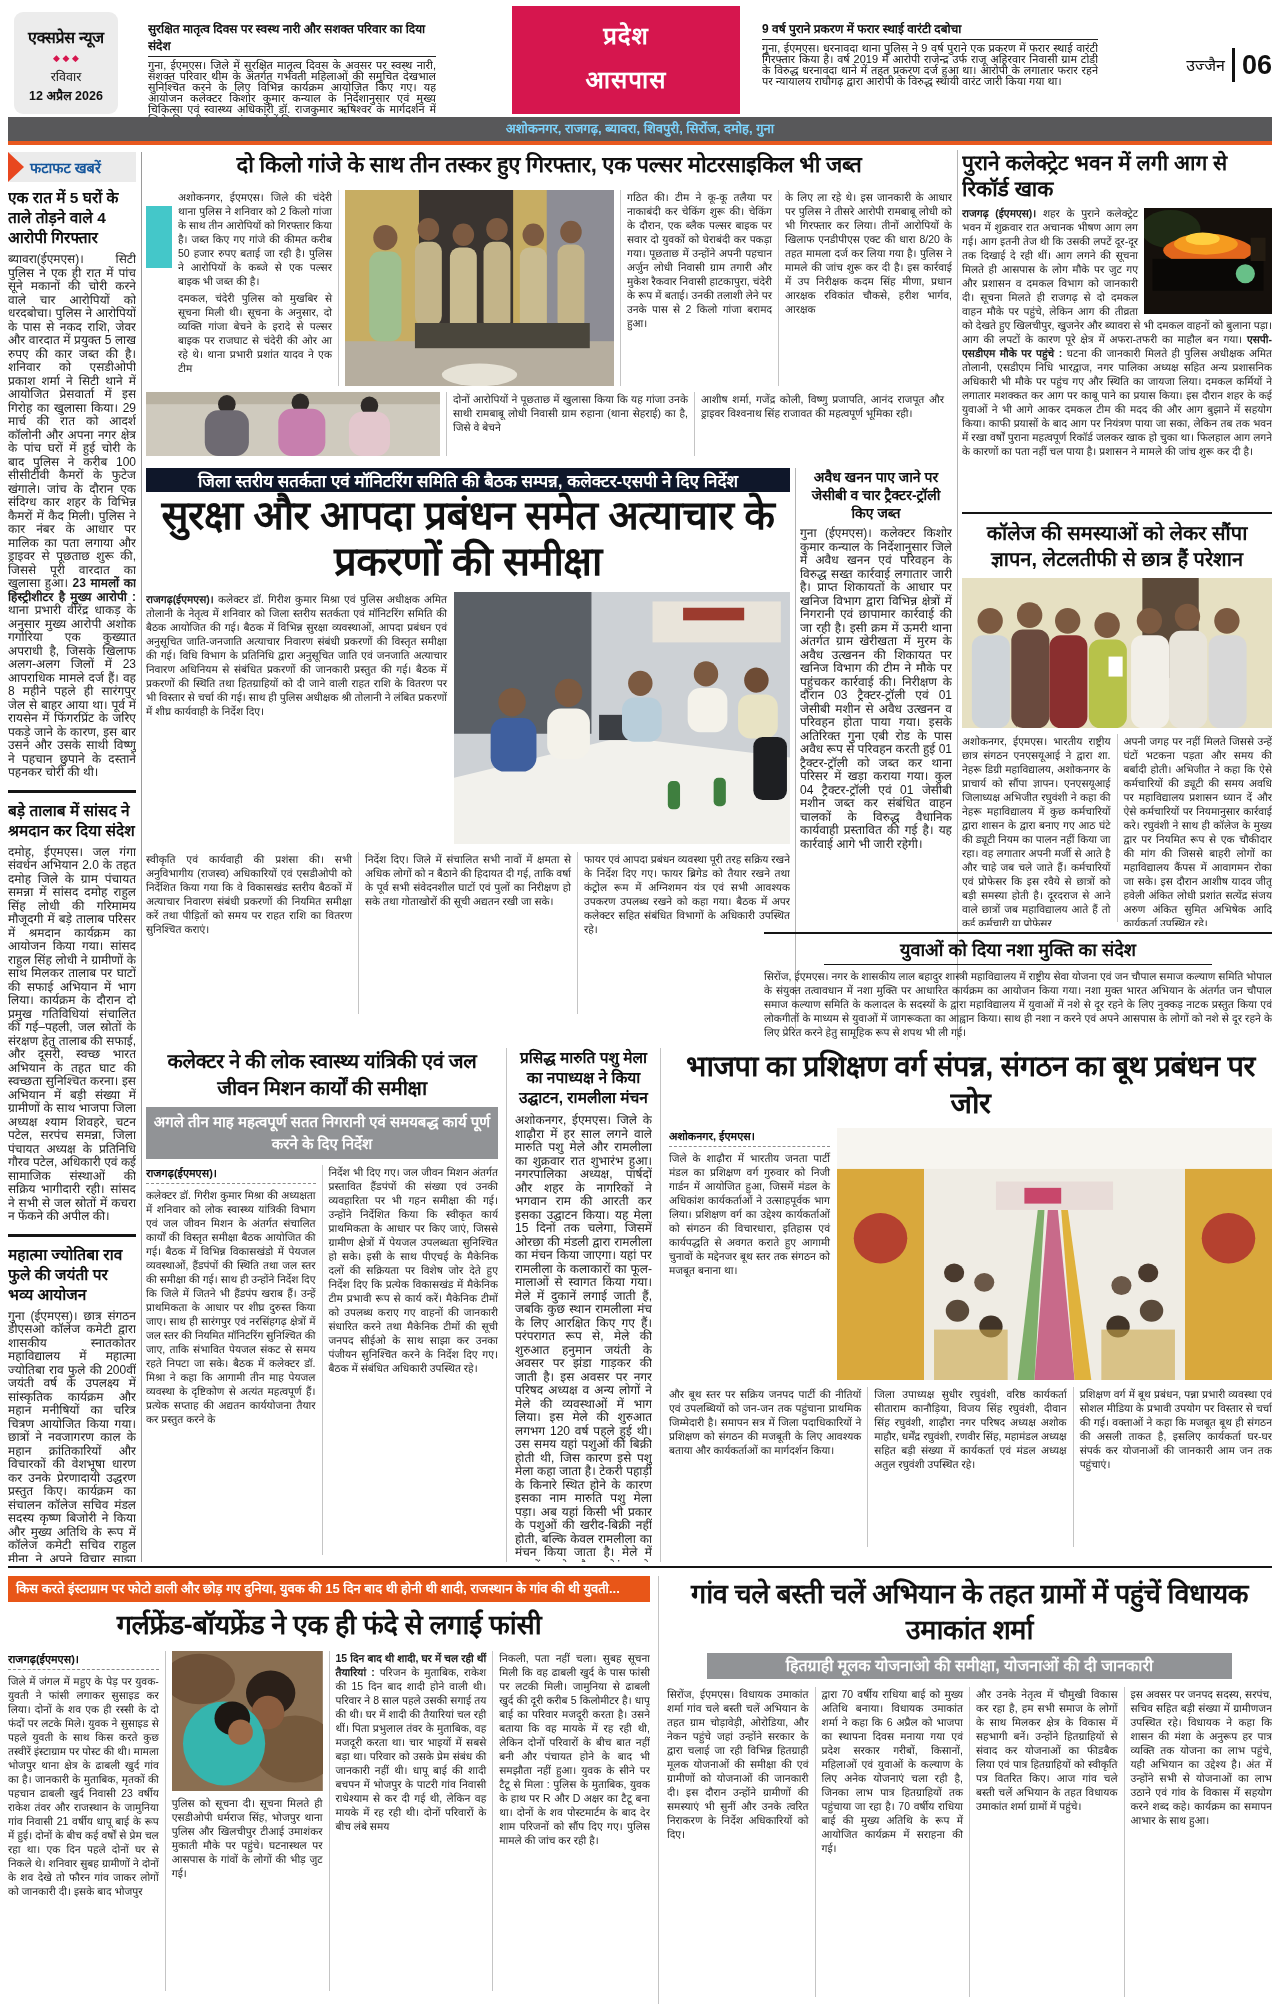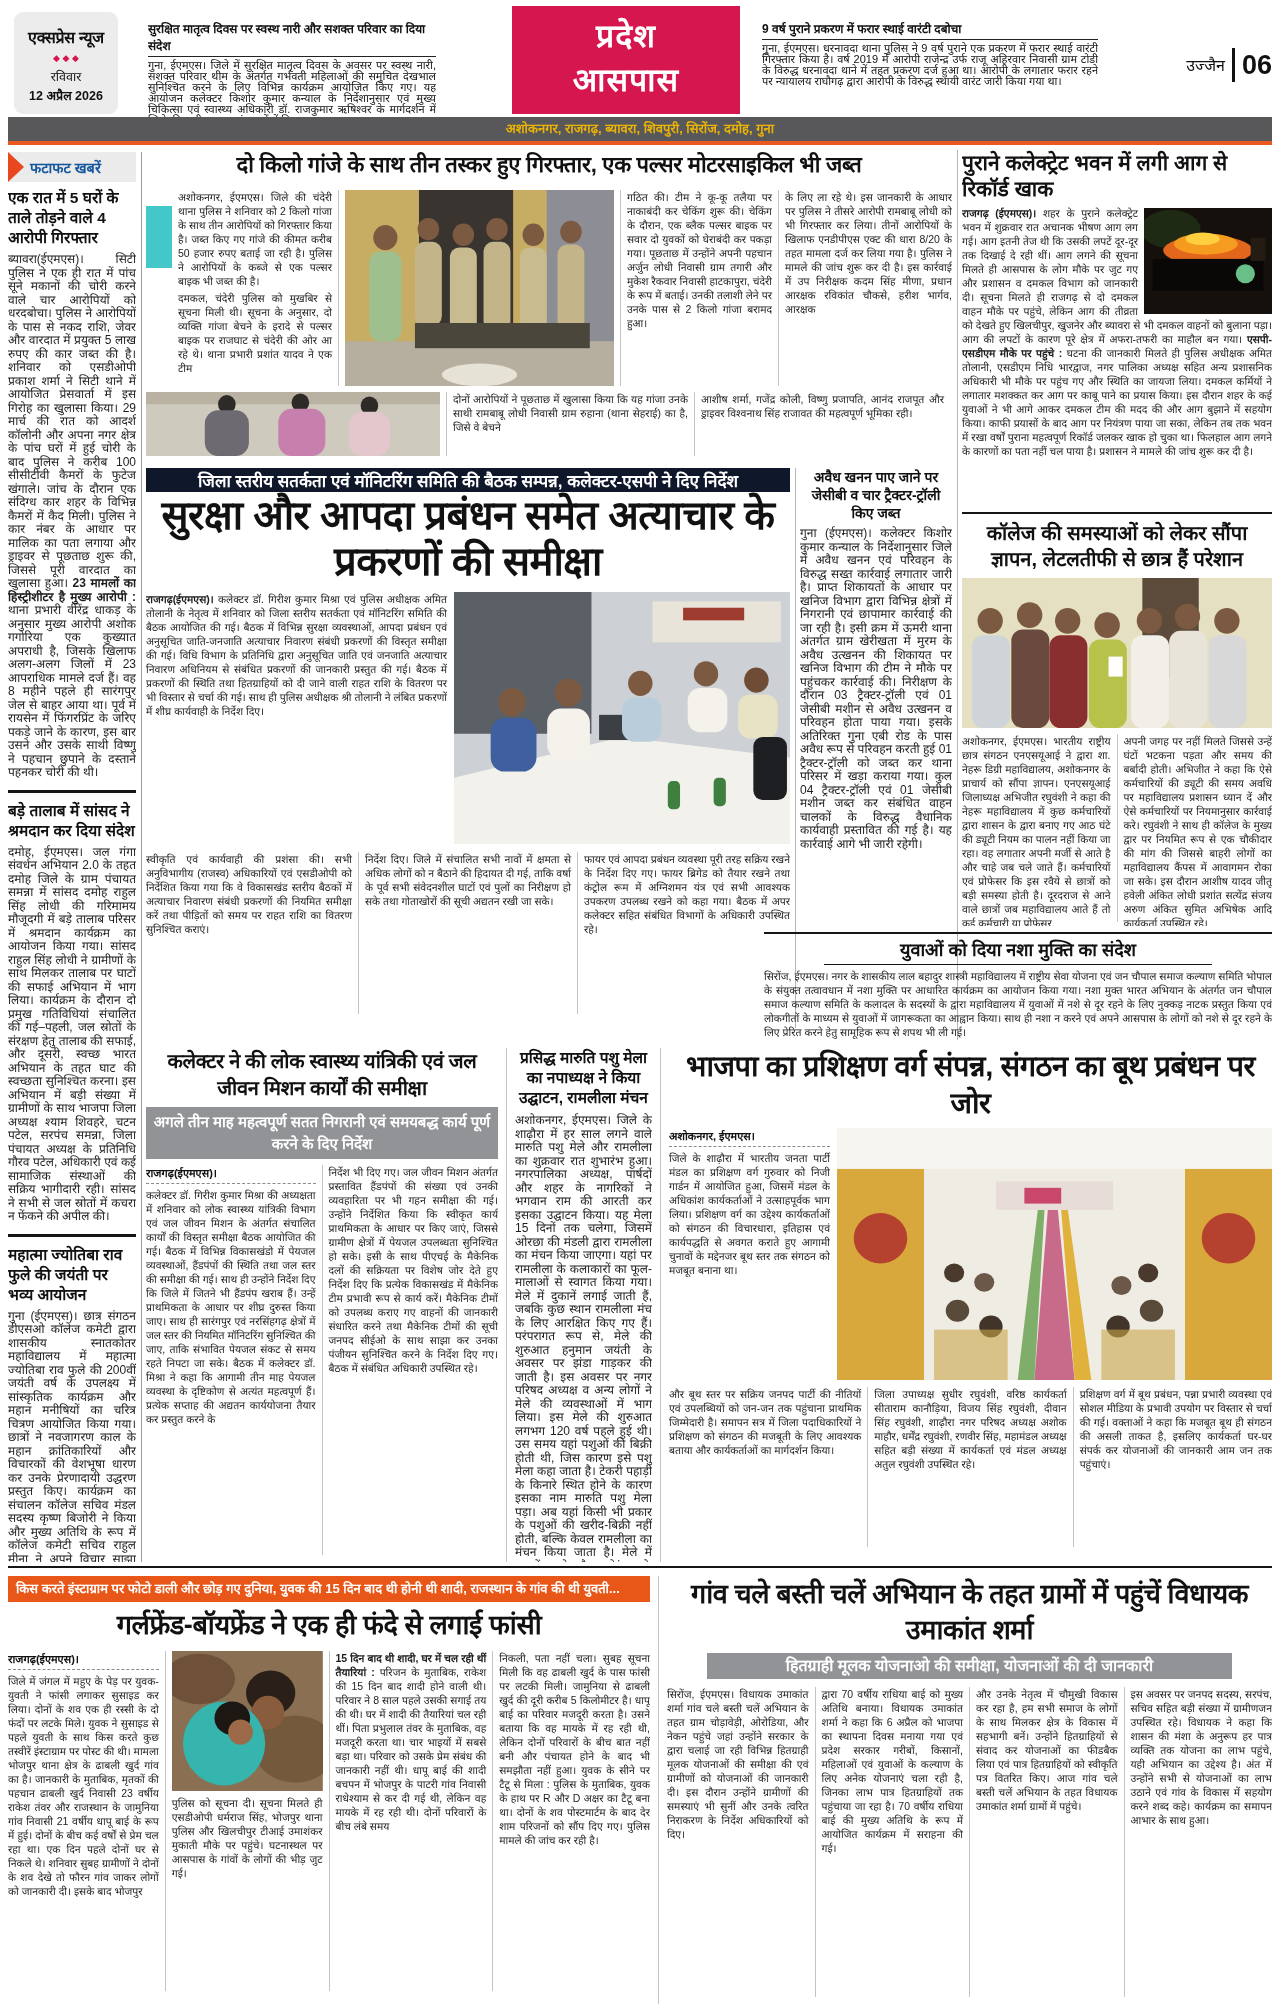--- a/index.html
+++ b/index.html
@@ -21,27 +21,27 @@
   #hdr-left{left:14px;top:12px;width:104px;height:102px;background:#ececec;border-radius:9px;text-align:center;padding-top:14px}
   #hdr-left .nm{font-weight:bold;font-size:16px;letter-spacing:-.3px}
   #hdr-left .orn{color:#d6164e;font-size:9px;margin:5px 0}
   #hdr-left .dy{font-size:12.5px;margin-top:2px}
   #hdr-left .dt{font-size:12.5px;font-weight:bold;margin-top:2px}
   .hdr-art{width:290px}
   .hdr-art .t{font-weight:bold;font-size:12px;border-bottom:1.5px solid #222;padding-bottom:2px;margin-bottom:3px}
   .hdr-art .b{font-size:11px;line-height:11px;text-align:justify}
   #hdr-matru{left:148px;top:20px;width:288px;height:106px}
   #masthead{left:512px;top:6px;width:228px;height:108px;background:#d6164e;color:#fff;text-align:center;padding-top:8px}
-  #masthead .m1,#masthead .m2{font-weight:bold;font-size:32px;line-height:44px;letter-spacing:1px}
+  #masthead .m1,#masthead .m2{font-weight:bold;font-size:24px;line-height:44px;letter-spacing:1px}
   #hdr-warrant{left:762px;top:20px;width:336px;height:110px}
   #hdr-edition{left:1140px;top:42px;width:132px;height:46px;display:flex;align-items:center;justify-content:flex-end;gap:7px}
   #hdr-edition .ed{font-size:16px}
   #hdr-edition .bar{width:3px;height:34px;background:#111}
   #hdr-edition .pg{font-size:27px;font-weight:bold}
-  #strip{left:8px;top:117px;width:1264px;height:24px;background:#58585a;color:#eab308;text-align:center;font-weight:bold;font-size:13px;line-height:24px}
+  #strip{left:8px;top:117px;width:1264px;height:24px;background:#58585a;color:#7dd3fc;text-align:center;font-weight:bold;font-size:13px;line-height:24px}
   #strip-line{left:8px;top:141px;width:1264px;height:4px;background:#e8581f}
   
   #rail{left:8px;top:152px;width:128px;height:1410px}
   #rail-div{left:141px;top:152px;width:1px;height:1410px;background:#9a9a9a}
   .qn-head{background:#ebebeb;height:30px;display:flex;align-items:center;margin-bottom:0}
   .qn-tri{width:0;height:0;border-top:15px solid transparent;border-bottom:15px solid transparent;border-left:16px solid #e8471f;margin-right:6px}
   .qn-head span{color:#15569c;font-weight:bold;font-size:14.5px}
   .rail-t{font-weight:bold;font-size:15.5px;line-height:20px;margin:6px 0 5px}
   .rail-div{border-top:3px solid #151515;margin:10px 0 8px}
   

